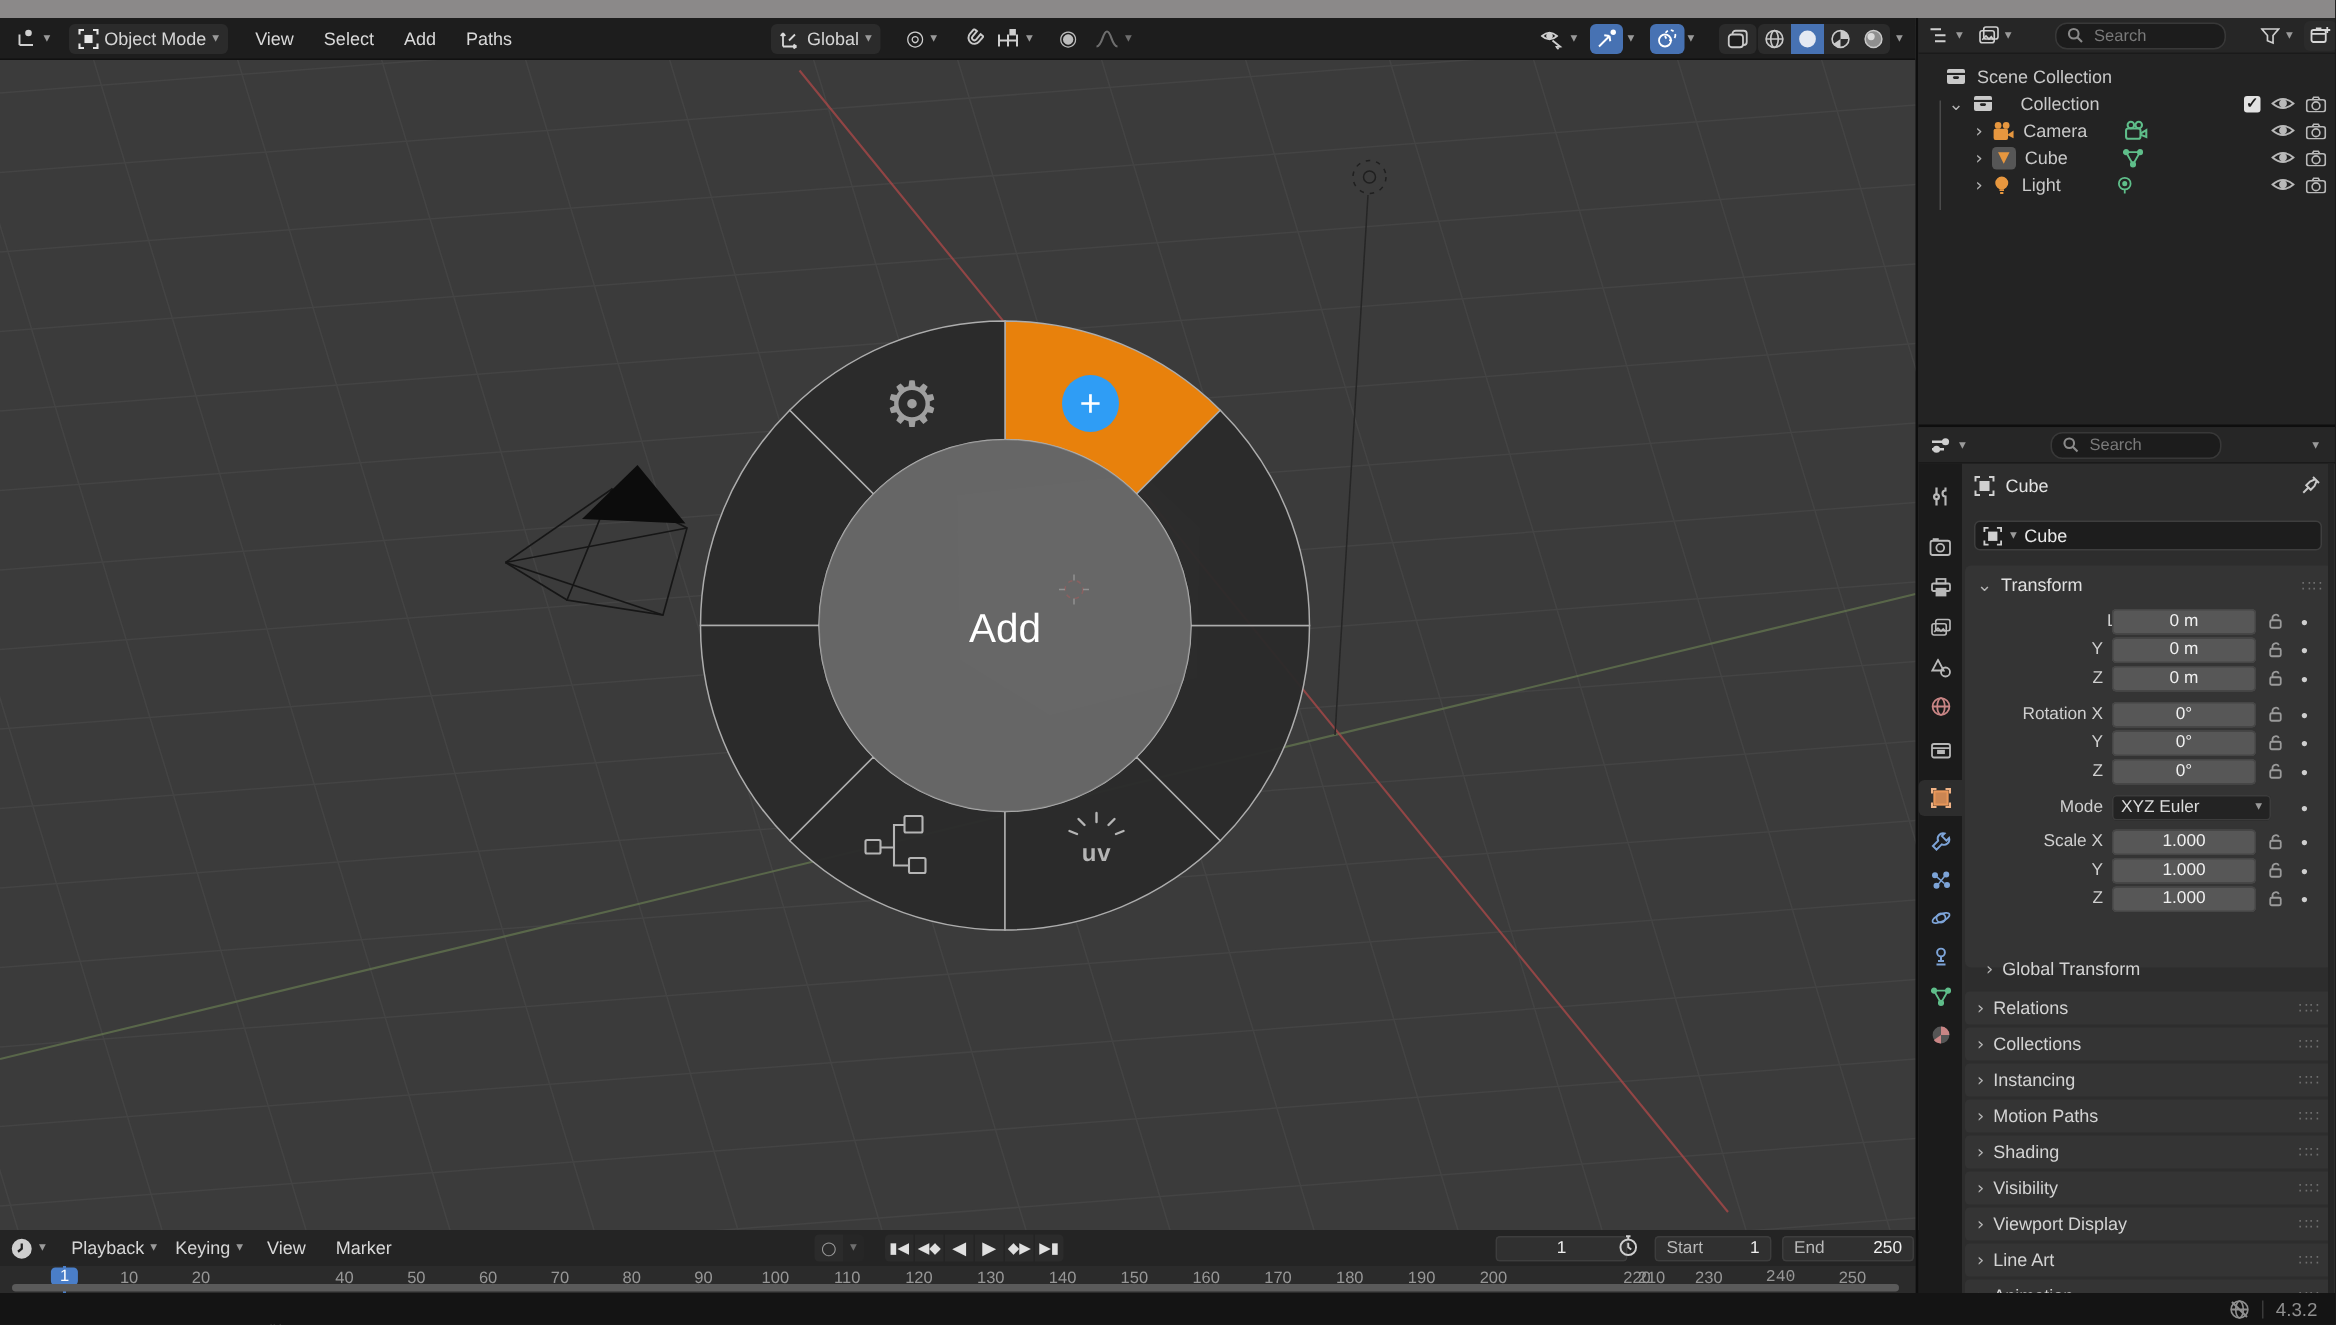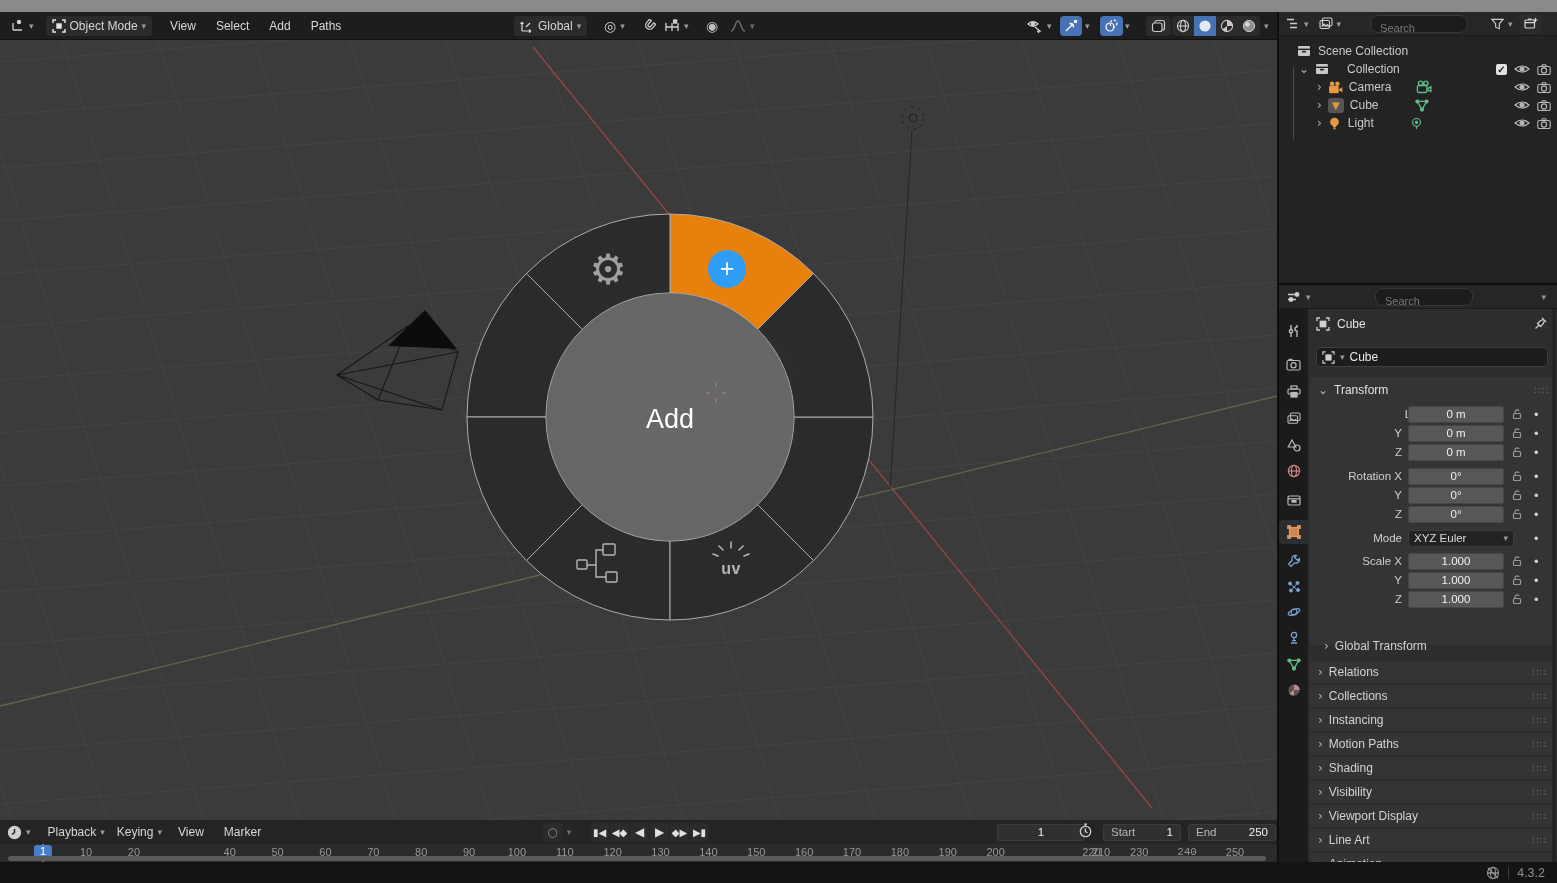--- a/index.html
+++ b/index.html
@@ -16,21 +16,21 @@
   .hbtn{height:20px;display:inline-flex;align-items:center;gap:4px;padding:0 6px;border-radius:4px;color:#d6d6d6;}
   .hbtn.bgd{background:#2b2b2b;}
   .hbtn.blue{background:#4772b3;color:#fff;}
   .menu-item{padding:0 10px;color:#d9d9d9;}
   .dd{font-family:"DejaVu Sans",sans-serif;font-size:9px;color:#9a9a9a;}
   .dim{color:#6e6e6e;}
   svg text{font-family:"Liberation Sans",sans-serif;}
   
   .outliner{left:1279px;top:12px;width:278px;height:271px;background:#232323;border-bottom:2px solid #0e0e0e;}
   .ol-header{position:absolute;left:0;top:0;width:100%;height:24px;background:#262626;border-bottom:1px solid #1a1a1a;display:flex;align-items:center;gap:4px;padding:0 4px;box-sizing:border-box;}
-  .search{display:flex;align-items:center;gap:5px;background:#1c1c1c;border:1px solid #383838;border-radius:8px;height:16px;padding:0 7px;flex-direction:column;}
+  .search{display:flex;align-items:center;gap:5px;background:#1c1c1c;border:1px solid #383838;border-radius:8px;height:16px;padding:0 7px;}
   .search input{background:transparent;border:none;outline:none;color:#cfcfcf;font-size:11px;width:78px;font-family:"Liberation Sans",sans-serif;}
   .search input::placeholder{color:#7a7a7a;}
   .ol-row{position:absolute;left:0;width:100%;height:18px;display:flex;align-items:center;color:#c9c9c9;font-size:12px;}
   .ol-toggles{position:absolute;right:6px;display:flex;gap:7px;align-items:center;}
   .cb{width:11px;height:11px;background:#e2e2e2;border-radius:2px;color:#1a1a1a;font-size:10px;line-height:11px;text-align:center;font-weight:bold;}
   
   .props{left:1279px;top:285px;width:278px;height:577px;background:#2d2d2d;}
   .pr-header{position:absolute;left:0;top:0;width:100%;height:24px;background:#262626;border-bottom:1px solid #1a1a1a;display:flex;align-items:center;justify-content:space-between;padding:0 5px;box-sizing:border-box;}
   .tabstrip{position:absolute;left:0;top:24px;width:29px;height:553px;background:#1b1b1b;}
   .tab{position:absolute;left:0;width:29px;height:24px;display:flex;align-items:center;justify-content:center;}

